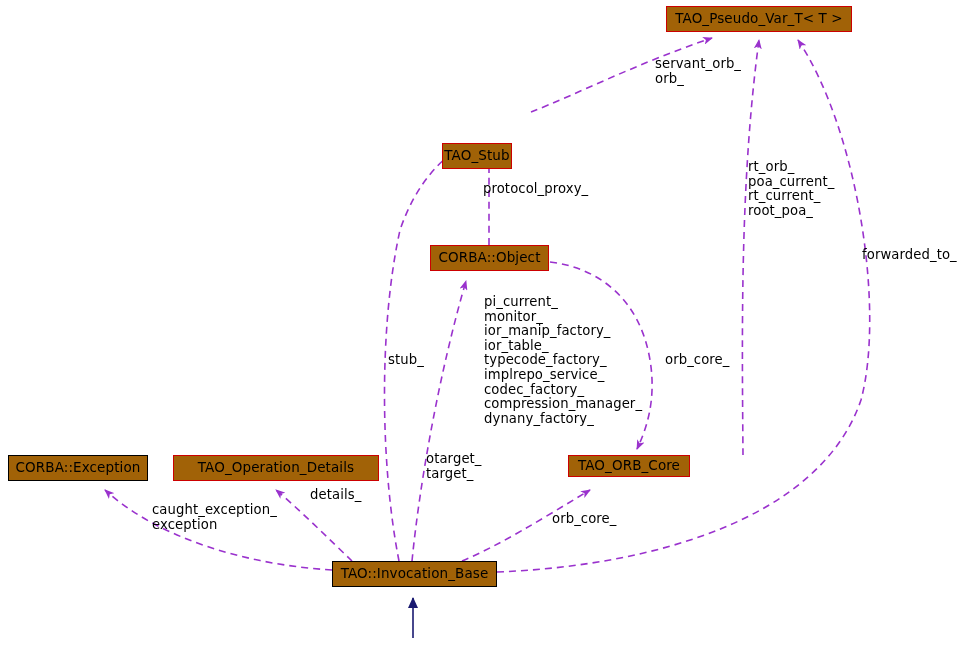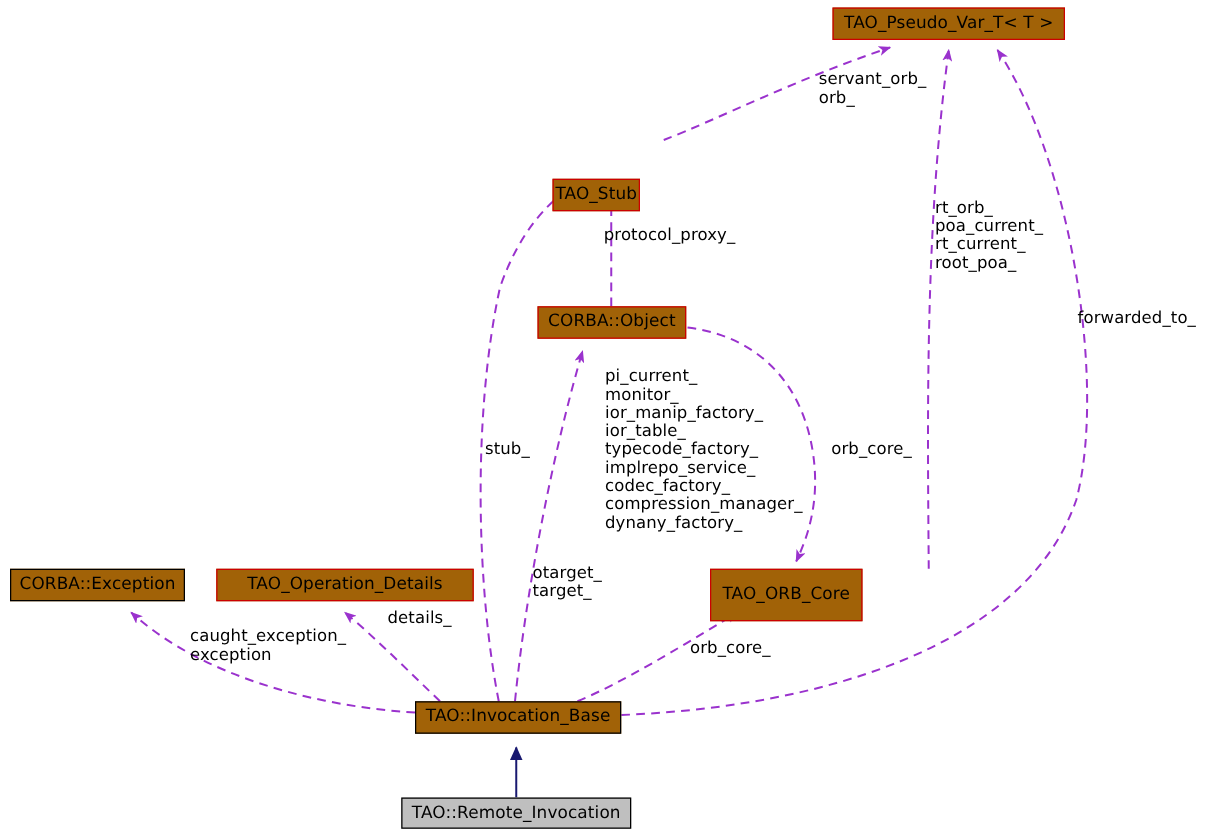--- a/index.html
+++ b/index.html
@@ -107,31 +107,28 @@
   </div>
 
   <div class="node" style="left:8px; top:455px; width:140px; height:26px;justify-content:center;">
     <span>CORBA::Exception</span>
   </div>
 
   <div class="node red" style="left:173px; top:455px; width:206px; height:26px;">
     <span>TAO_Operation_Details</span>
   </div>
 
-  <div class="node red" style="left:568px; top:455px; width:122px; height:42px;">
+  <div class="node red" style="left:568px; top:455px; width:122px; height:22px;">
     <span>TAO_ORB_Core</span>
   </div>
 
   <div class="node" style="left:332px; top:561px; width:165px; height:26px;">
     <span>TAO::Invocation_Base</span>
   </div>
 
-  <div class="node filled" style="left:321px; top:638px; width:184px; height:25px;">
-    <span>TAO::Remote_Invocation</span>
-  </div>
 
   <div class="edge-label" style="left:655px; top:57px; width:126px;">servant_orb_
 orb_</div>
 
   <div class="edge-label" style="left:483px; top:182px; width:118px;">protocol_proxy_</div>
 
   <div class="edge-label" style="left:748px; top:160px; width:98px;">rt_orb_
 poa_current_
 rt_current_
 root_poa_</div>

